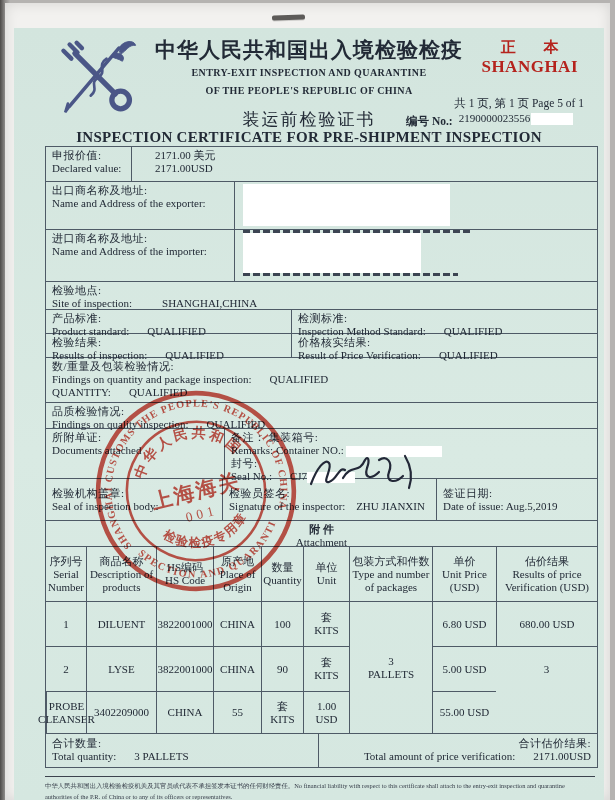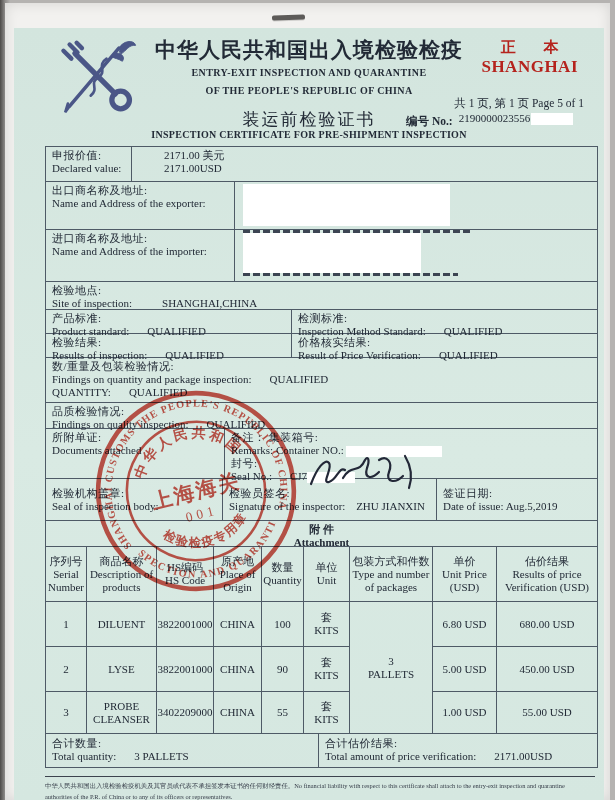--- a/index.html
+++ b/index.html
@@ -20,41 +20,41 @@
   .titles{position:absolute;left:120px;top:8px;width:350px;text-align:center;}
   .t-cn{font-size:21px;font-weight:bold;letter-spacing:1px;}
   .t-en{font-size:10px;font-weight:bold;letter-spacing:.4px;line-height:18px;}
   .orig{position:absolute;right:26px;top:10px;text-align:center;color:var(--red);}
   .orig-cn{font-size:15px;font-weight:bold;letter-spacing:12px;padding-left:12px;}
   .orig-en{font-size:17px;font-weight:bold;letter-spacing:.5px;}
   .pageinfo{position:absolute;right:20px;top:68px;font-size:11.5px;}
   .subt-cn{position:absolute;left:150px;top:80px;width:290px;text-align:center;font-size:17px;font-weight:normal;letter-spacing:2px;}
   .no-line{position:absolute;left:392px;top:86px;font-size:11.5px;}
   .no-val{font-size:11px;position:relative;top:-3px;margin-left:6px;}
-  .subt-en{position:absolute;left:0;top:101px;width:100%;text-align:center;font-size:10px;font-weight:bold;letter-spacing:.3px;}
+  .subt-en{position:absolute;left:0;top:101px;width:100%;text-align:center;font-size:15px;font-weight:bold;letter-spacing:.3px;}
   
   .maintable{position:absolute;left:31px;top:118px;width:553px;border:1px solid var(--bc);font-size:11px;line-height:13px;}
   .trow{display:flex;border-top:1px solid var(--bc);}
   .trow:first-child{border-top:none;}
   .tcell{border-left:1px solid var(--bc);padding:2px 6px;position:relative;}
   .tcell:first-child{border-left:none;}
   .val{margin-left:18px;}
   .val2{margin-left:30px;}
   .redact{display:inline-block;background:#fff;vertical-align:middle;}
   .sliver{height:3px;background:repeating-linear-gradient(90deg,#3c4452 0 7px,transparent 7px 10px);width:230px;margin-left:2px;}
   
   .items{display:grid;grid-template-columns:40px 70px 57px 48px 42px 46px 83px 64px 1fr;grid-template-rows:54px 45px 45px 42px;border-top:1px solid var(--bc);text-align:center;}
   .items>div{border-left:1px solid var(--bc);border-top:1px solid var(--bc);display:flex;flex-direction:column;justify-content:center;align-items:center;padding:1px 2px;line-height:13px;}
   .items>.c1{border-left:none;}
   .items>.hrow{border-top:none;}
   .pkgcell{grid-column:7;grid-row:2/span 3;}
   .totals{display:flex;border-top:1px solid var(--bc);height:34px;gap:22px;}
   .totals>div{padding:3px 6px;}
   .totals>div:first-child{width:250px;}
-  .totals>div:last-child{border-left:1px solid var(--bc);flex:1;}
+  .totals>div:last-child{border-left:1px solid var(--bc);flex:1;text-align:right;}
   
   .stamp{position:absolute;left:79px;top:360px;width:206px;height:206px;transform:rotate(-14deg);mix-blend-mode:multiply;opacity:.9;pointer-events:none;}
   .sig{position:absolute;left:285px;top:420px;width:130px;height:48px;pointer-events:none;}
   
   .footrule{position:absolute;left:31px;top:748px;width:550px;border-top:1.5px solid #3c434e;}
   .footer{position:absolute;left:31px;top:752px;width:560px;font-size:6.4px;line-height:11px;color:#39404c;white-space:nowrap;}
   .attach-c{text-align:center;font-weight:bold;}
   .bold{font-weight:bold;}
   .cnlabel{letter-spacing:.5px;}
 </style>
@@ -104,21 +104,21 @@
       <div class="subt-en">INSPECTION CERTIFICATE FOR PRE-SHIPMENT INSPECTION</div>
     </div>
 
     <div class="maintable">
 
       <div class="trow" style="height:34px">
         <div class="tcell" style="width:85px">
           <div class="cnlabel">申报价值:</div>
           <div>Declared value:</div>
         </div>
-        <div class="tcell" style="flex:1;padding-left:32px">
+        <div class="tcell" style="flex:1;padding-left:23px">
           <div>2171.00 美元</div>
           <div>2171.00USD</div>
         </div>
       </div>
 
       <div class="trow" style="height:48px">
         <div class="tcell" style="width:188px">
           <div class="cnlabel">出口商名称及地址:</div>
           <div>Name and Address of the exporter:</div>
         </div>
@@ -207,21 +207,21 @@
         </div>
         <div class="tcell" style="flex:1;padding-top:8px">
           <div class="cnlabel">签证日期:</div>
           <div>Date of issue: Aug.5,2019</div>
         </div>
       </div>
 
       <div class="trow" style="height:26px">
         <div class="tcell attach-c" style="flex:1;font-weight:normal">
           <div class="bold">附 件</div>
-          <div style="font-weight:bold">Attachment</div>
+          <div style="font-weight:normal">Attachment</div>
         </div>
       </div>
 
       <div class="items">
 
         <div class="hrow c1">
             <span>序列号</span>
             <span>Serial Number</span>
           </div>
         <div class="hrow">
@@ -301,23 +301,20 @@
           </div>
         <div>
             <span>90</span>
           </div>
         <div>
             <span>套</span>
             <span>KITS</span>
           </div>
         <div>
             <span>5.00 USD</span>
-          </div>
-        <div>
-            <span>450.00 USD</span>
           </div>
 
         <div class="c1">
             <span>3</span>
           </div>
         <div>
             <span>PROBE CLEANSER</span>
           </div>
         <div>
             <span>3402209000</span>

